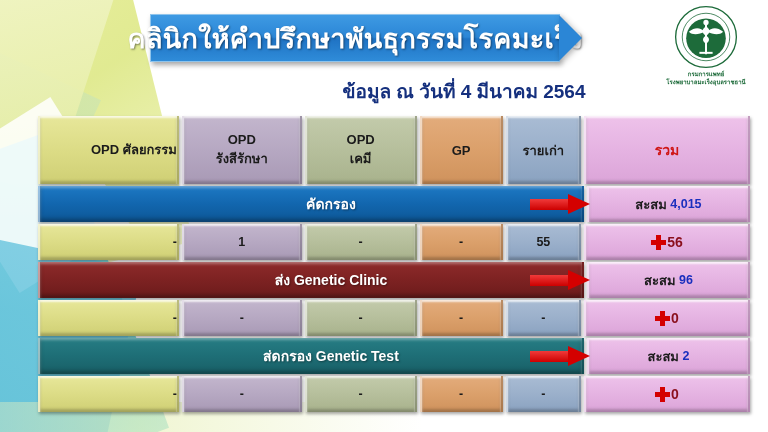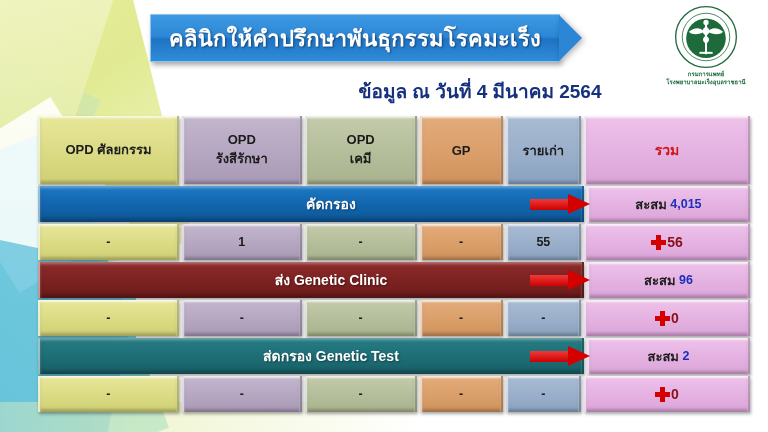--- a/index.html
+++ b/index.html
@@ -38,25 +38,25 @@
     box-shadow:2px 3px 5px rgba(0,0,0,.35);
     border:1px solid #8fc4ec;
   }
   #title-banner .tip{
     position:absolute;right:-23px;top:0;width:0;height:0;
     border-top:23px solid transparent;border-bottom:23px solid transparent;
     border-left:23px solid #2b86d6;
     filter:drop-shadow(2px 2px 3px rgba(0,0,0,.3));
   }
   #title-text{
-    color:#ffffff;font-size:22px;font-weight:bold;letter-spacing:.3px;
+    color:#ffffff;font-size:27px;font-weight:bold;letter-spacing:.3px;
     text-shadow:1px 1px 2px rgba(0,0,0,.45);white-space:nowrap;
   }
   #subtitle{
-    position:absolute;left:330px;top:76px;width:300px;text-align:center;
+    position:absolute;left:314px;top:76px;width:300px;text-align:center;
     color:#15307e;font-size:19px;font-weight:bold;white-space:nowrap;
   }
 
   
   #logo-block{position:absolute;right:6px;top:4px;width:112px;text-align:center;}
   #logo-seal{width:66px;height:66px;margin:0 auto;position:relative;}
   #logo-cap1{font-size:6px;color:#1d6b3a;font-weight:bold;line-height:1.25;margin-top:1px;}
   #logo-cap2{font-size:6px;color:#1d6b3a;font-weight:bold;line-height:1.25;}
 
   
@@ -66,21 +66,21 @@
   .cell{
     position:relative;margin-right:3px;
     display:flex;align-items:center;justify-content:center;
     font-size:12.5px;color:#1b1b1b;font-weight:bold;text-align:center;
     box-shadow:inset 0 2px 2px rgba(255,255,255,.75),
                inset 0 -3px 3px rgba(0,0,0,.22),
                1px 2px 3px rgba(0,0,0,.35);
     border-left:2px solid rgba(255,255,255,.55);
     border-right:2px solid rgba(0,0,0,.18);
   }
-  .c0{width:142px;background:linear-gradient(180deg,#e7e79a 0%,#dcdc86 50%,#cfcf74 100%);}
+  .c0{width:142px;background:linear-gradient(180deg,#e7e79a 0%,#dcdc86 50%,#cfcf74 100%);justify-content:flex-end;}
   .c1{width:120px;background:linear-gradient(180deg,#c3b6cd 0%,#b6a8c2 50%,#a899b5 100%);}
   .c2{width:112px;background:linear-gradient(180deg,#c3cbab 0%,#b6bf9c 50%,#a8b28c 100%);}
   .c3{width:82px;background:linear-gradient(180deg,#e3ac7c 0%,#dba06b 50%,#cf925c 100%);}
   .c4{width:74px;background:linear-gradient(180deg,#a9bcd4 0%,#9bb0cb 50%,#8aa2c0 100%);}
   .ctot{width:168px;margin-right:0;
     background:linear-gradient(180deg,#eec2ea 0%,#e5b3e2 50%,#dba4d8 100%);}
   .head .c0,.head .c1,.head .c2,.head .c3,.head .c4{font-size:13px;}
   .head .ctot{font-size:14px;color:#cf1616;font-weight:bold;}
   .head-2line{line-height:1.45;}
 

